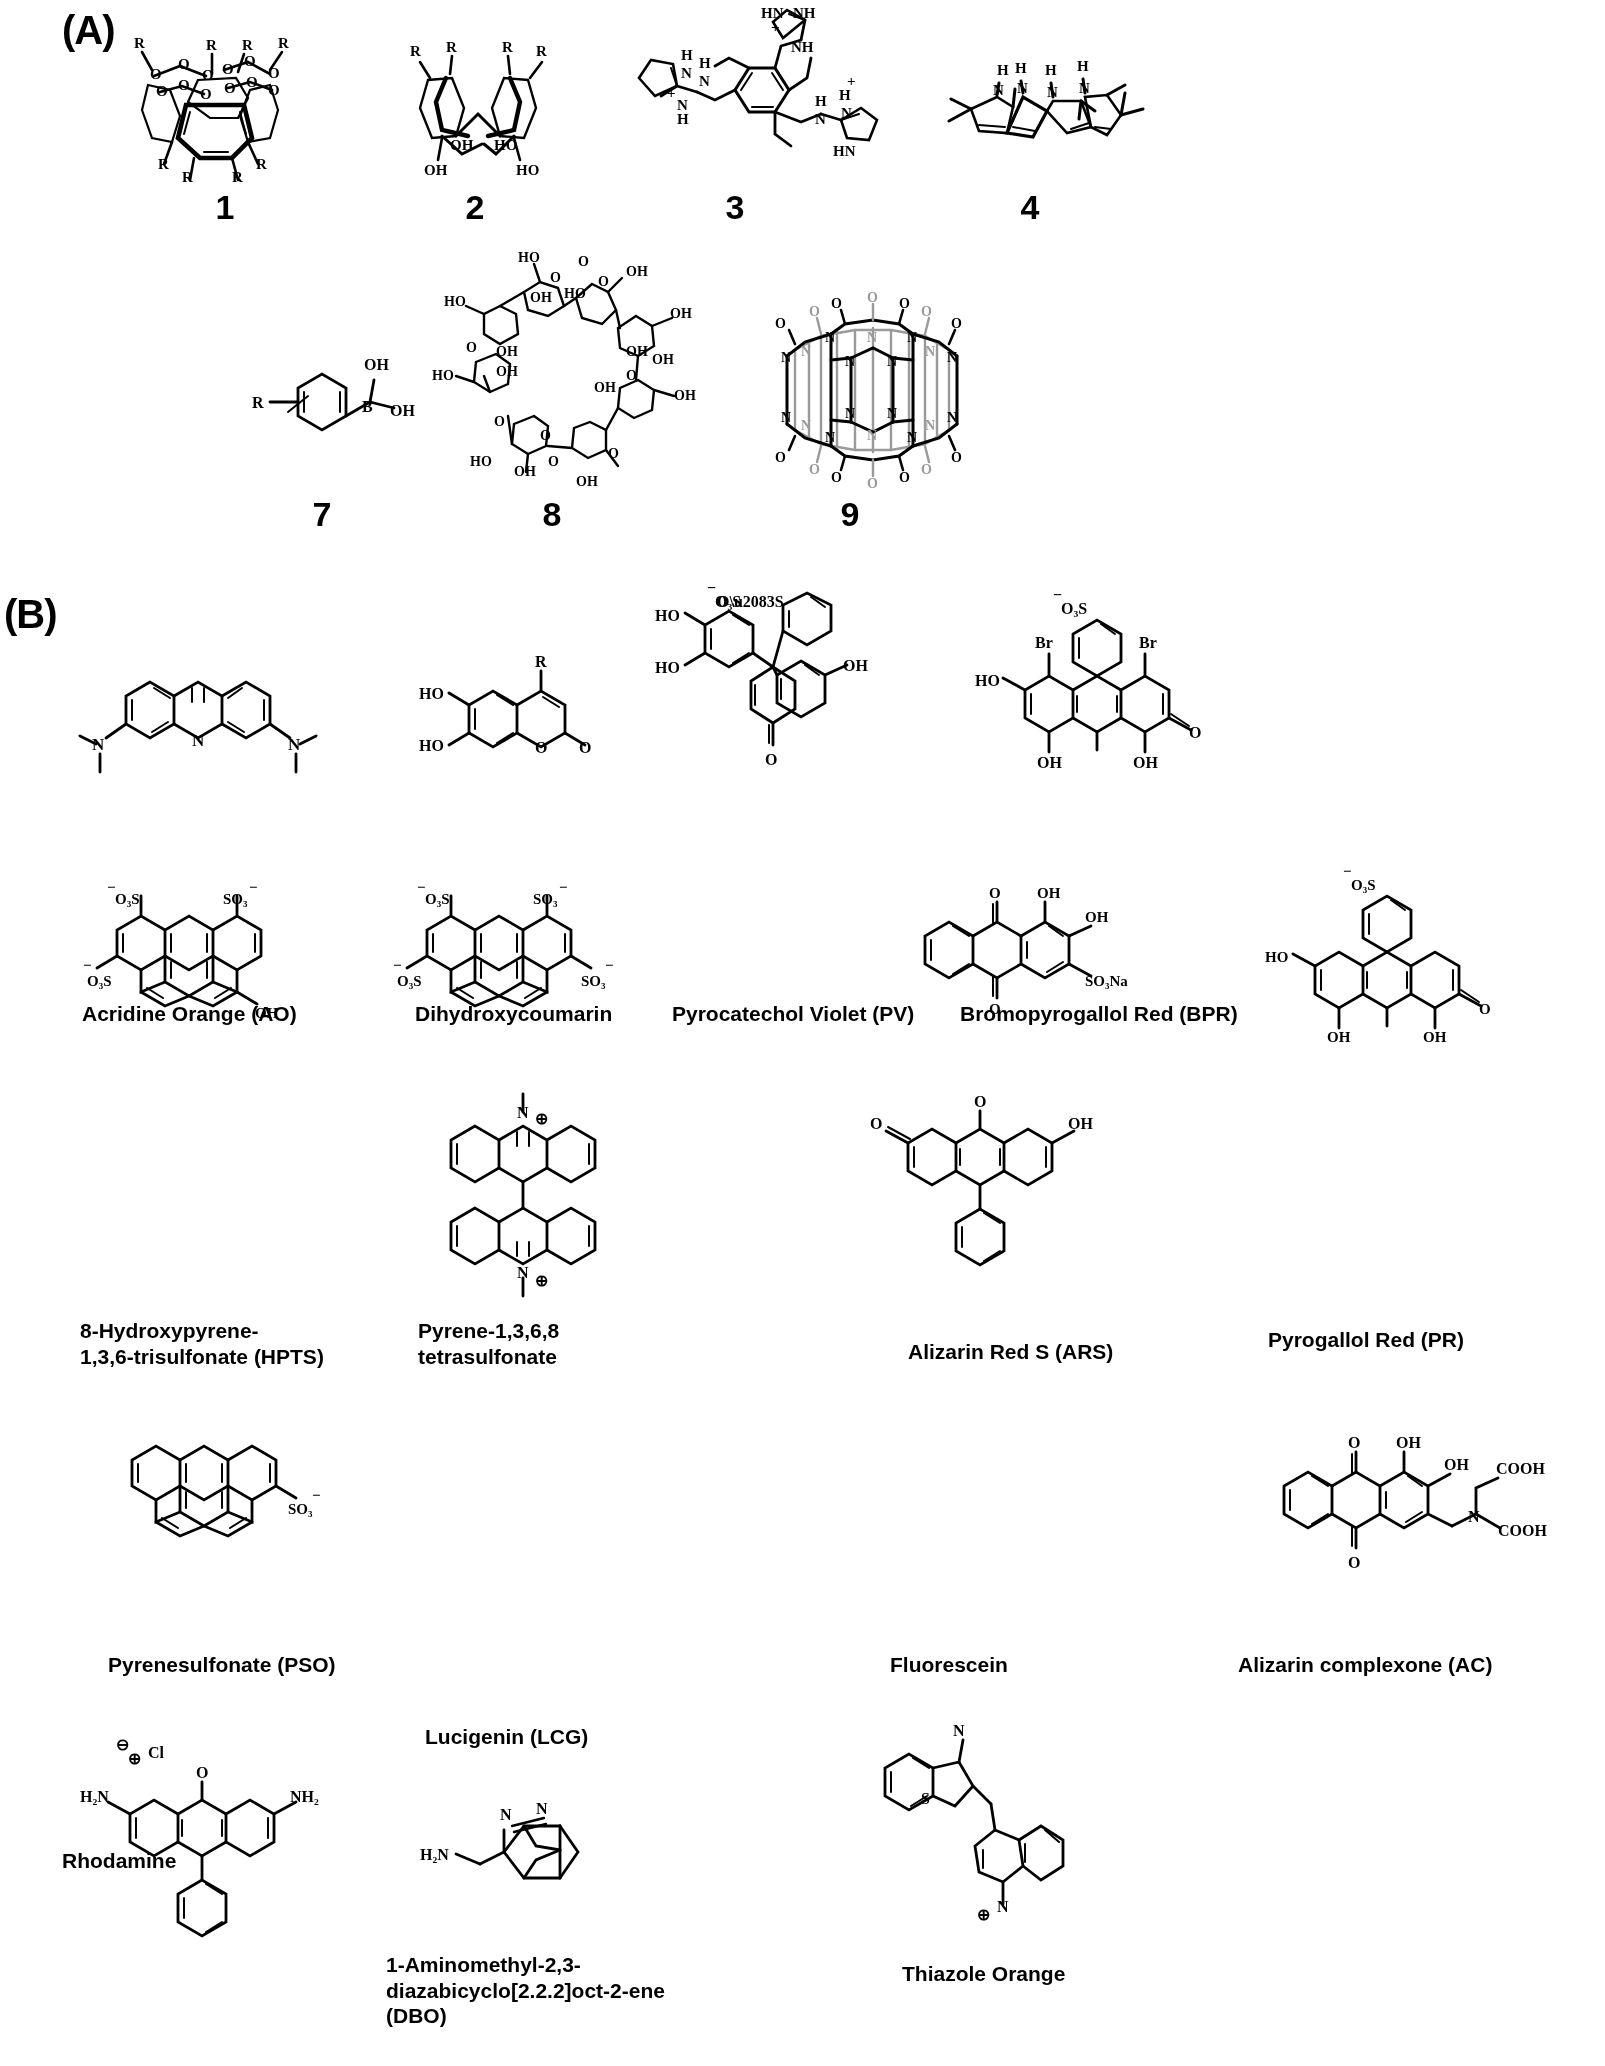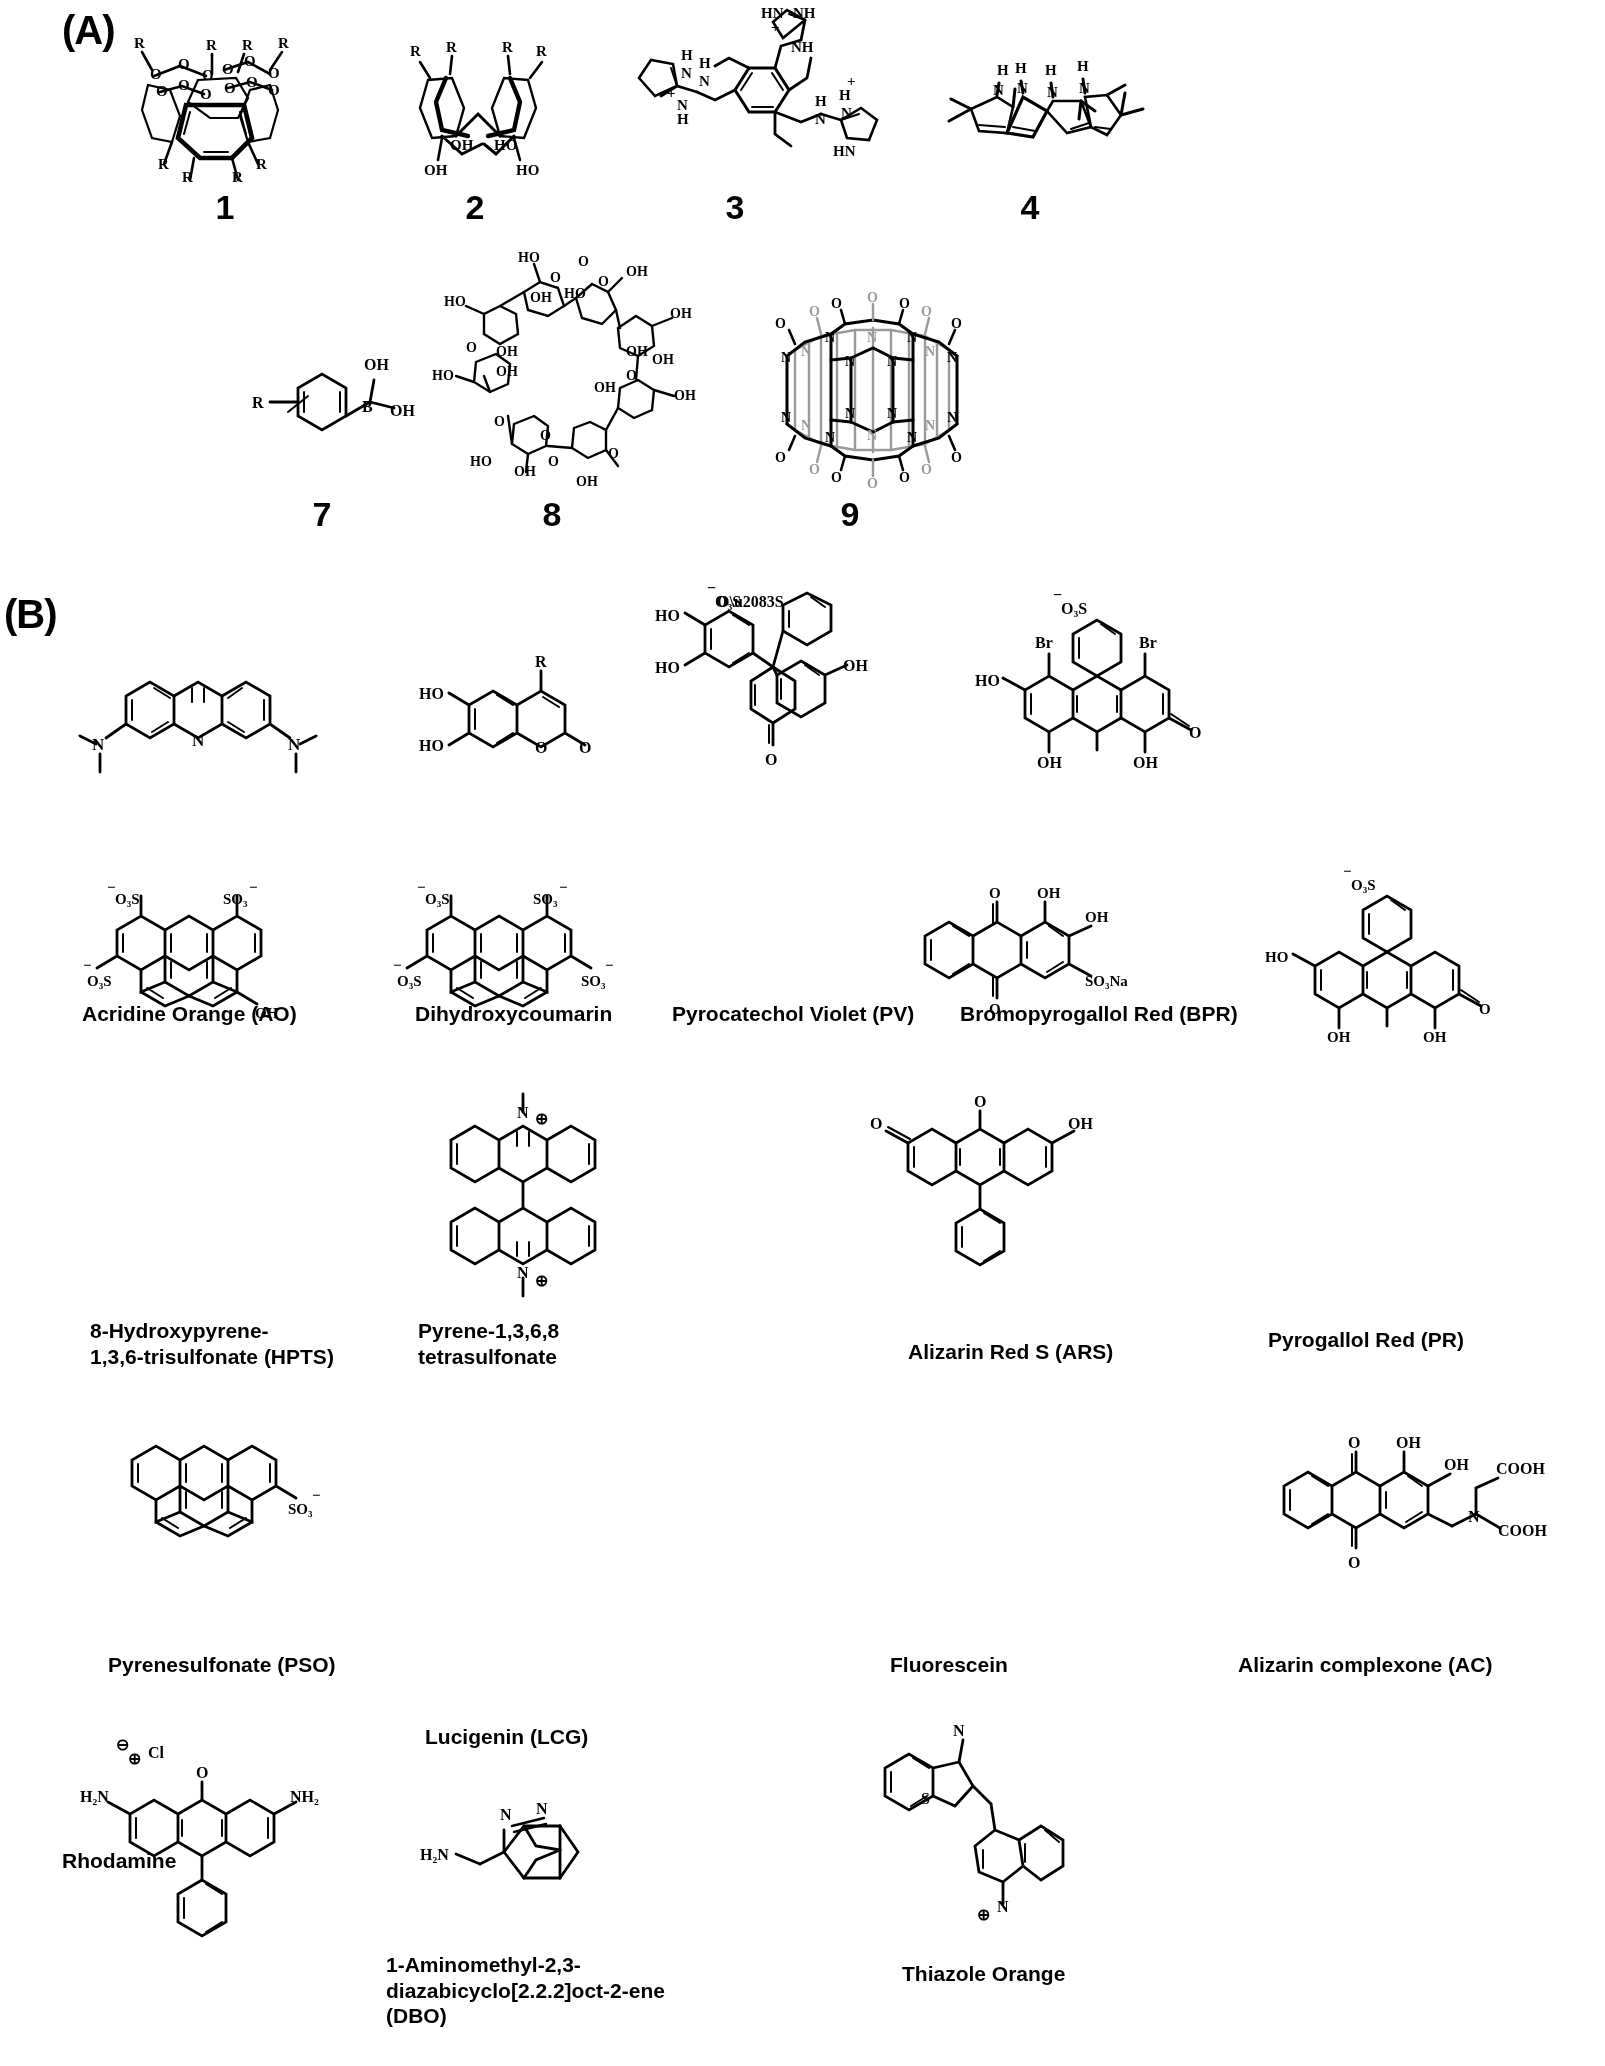--- a/index.html
+++ b/index.html
@@ -535,21 +535,21 @@
     <text x="20" y="14">O₃S</text>
         <text x="12" y="2">−</text>
     <text x="128" y="14">SO₃</text>
         <text x="154" y="2">−</text>
     <text x="-8" y="96">O₃S</text>
         <text x="-12" y="80">−</text>
     <text x="160" y="128">OH</text>
   </g>
 </svg>
 </div>
-<div class="name-label" style="left:80px;top:1318px;white-space:pre;margin-left:10px;"><span>8-Hydroxypyrene-</span><br><span>1,3,6-trisulfonate (HPTS)</span></div>
+<div class="name-label" style="left:80px;top:1318px;white-space:pre;"><span>8-Hydroxypyrene-</span><br><span>1,3,6-trisulfonate (HPTS)</span></div>
 
 <div class="struct" style="left:405px;top:890px;">
 <svg width="220" height="140" viewBox="0 0 220 140" stroke="#000" fill="none" stroke-width="2.8" stroke-linecap="round">
   <path d="M70 40 L70 66 L94 80 L118 66 L118 40 L94 26 Z"></path>
   <path d="M70 40 L46 26 L22 40 L22 66 L46 80 L70 66"></path>
   <path d="M118 40 L142 26 L166 40 L166 66 L142 80 L118 66"></path>
   <path d="M70 66 L70 92 L94 106 L118 92 L118 66"></path>
   <path d="M46 80 L46 102 L70 92"></path>
   <path d="M142 80 L142 102 L118 92"></path>
   <path d="M46 102 L70 116 L94 106"></path>

